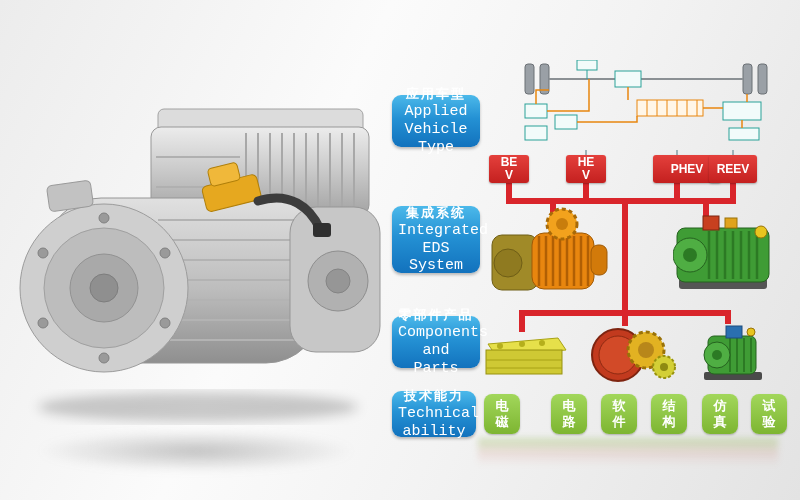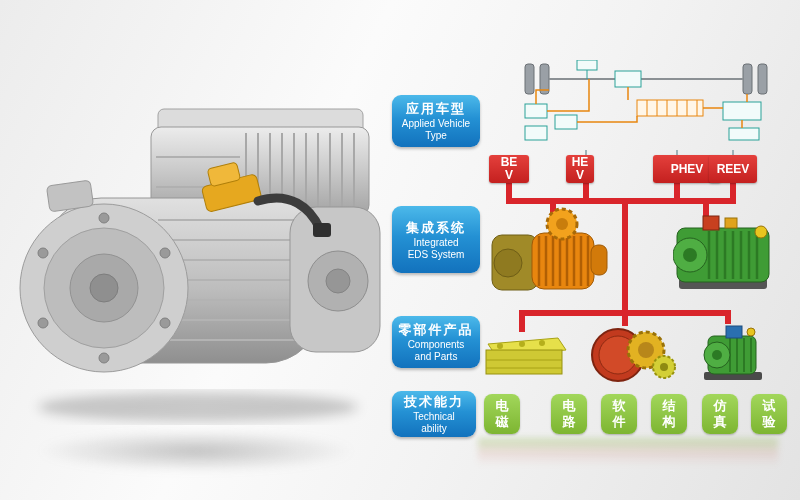--- a/index.html
+++ b/index.html
@@ -21,21 +21,21 @@
 
   
   .schematic{position:absolute;left:519px;top:60px;width:254px;height:94px;z-index:2;}
   .conn-thin{position:absolute;width:2px;background:#9fb3b8;z-index:1;}
 
   .blue-label{position:absolute;width:88px;border-radius:9px;z-index:4;
     background:linear-gradient(180deg,#4cb9ea 0%,#2491d4 45%,#1272bd 100%);
     color:#fff;text-align:center;display:flex;flex-direction:column;justify-content:center;
     box-shadow:0 2px 3px rgba(0,0,0,.25);padding:4px 6px;box-sizing:border-box;}
   .blue-label .zh{font-size:13px;font-weight:bold;letter-spacing:2px;}
-  .blue-label .en{font-size:10px;line-height:1.18;}
+  .blue-label .en{font-size:15px;line-height:1.18;font-family:Liberation Mono, monospace;}
 
   .red-box{position:absolute;height:28px;z-index:4;border-radius:3px;
     background:linear-gradient(180deg,#e4403c 0%,#c4201f 100%);
     color:#fff;font-weight:bold;font-size:12px;line-height:1.05;
     display:flex;align-items:center;justify-content:center;text-align:center;
     box-shadow:0 1px 2px rgba(0,0,0,.3);}
   .red-box.narrow span{display:block;width:21px;word-break:break-all;}
 
   .red-line{position:absolute;background:#d9252b;z-index:1;}
 
@@ -199,21 +199,21 @@
   </div>
   <div class="blue-label" style="left:392px;top:316px;height:52px;">
     <span class="zh">零部件产品</span>
     <span class="en">Components</span>
     <span class="en">and Parts</span>
   </div>
 
   <div class="red-box narrow" style="left:489px;top:155px;width:40px;">
     <span>BEV</span>
   </div>
-  <div class="red-box narrow" style="left:566px;top:155px;width:28px;">
+  <div class="red-box narrow" style="left:566px;top:155px;width:40px;">
     <span>HEV</span>
   </div>
   <div class="red-box" style="left:653px;top:155px;width:68px;">
     <span>PHEV</span>
   </div>
   <div class="red-box" style="left:709px;top:155px;width:48px;">
     <span>REEV</span>
   </div>
 
   <div class="red-line" style="left:506px;top:183px;width:6px;height:21px;"></div>

